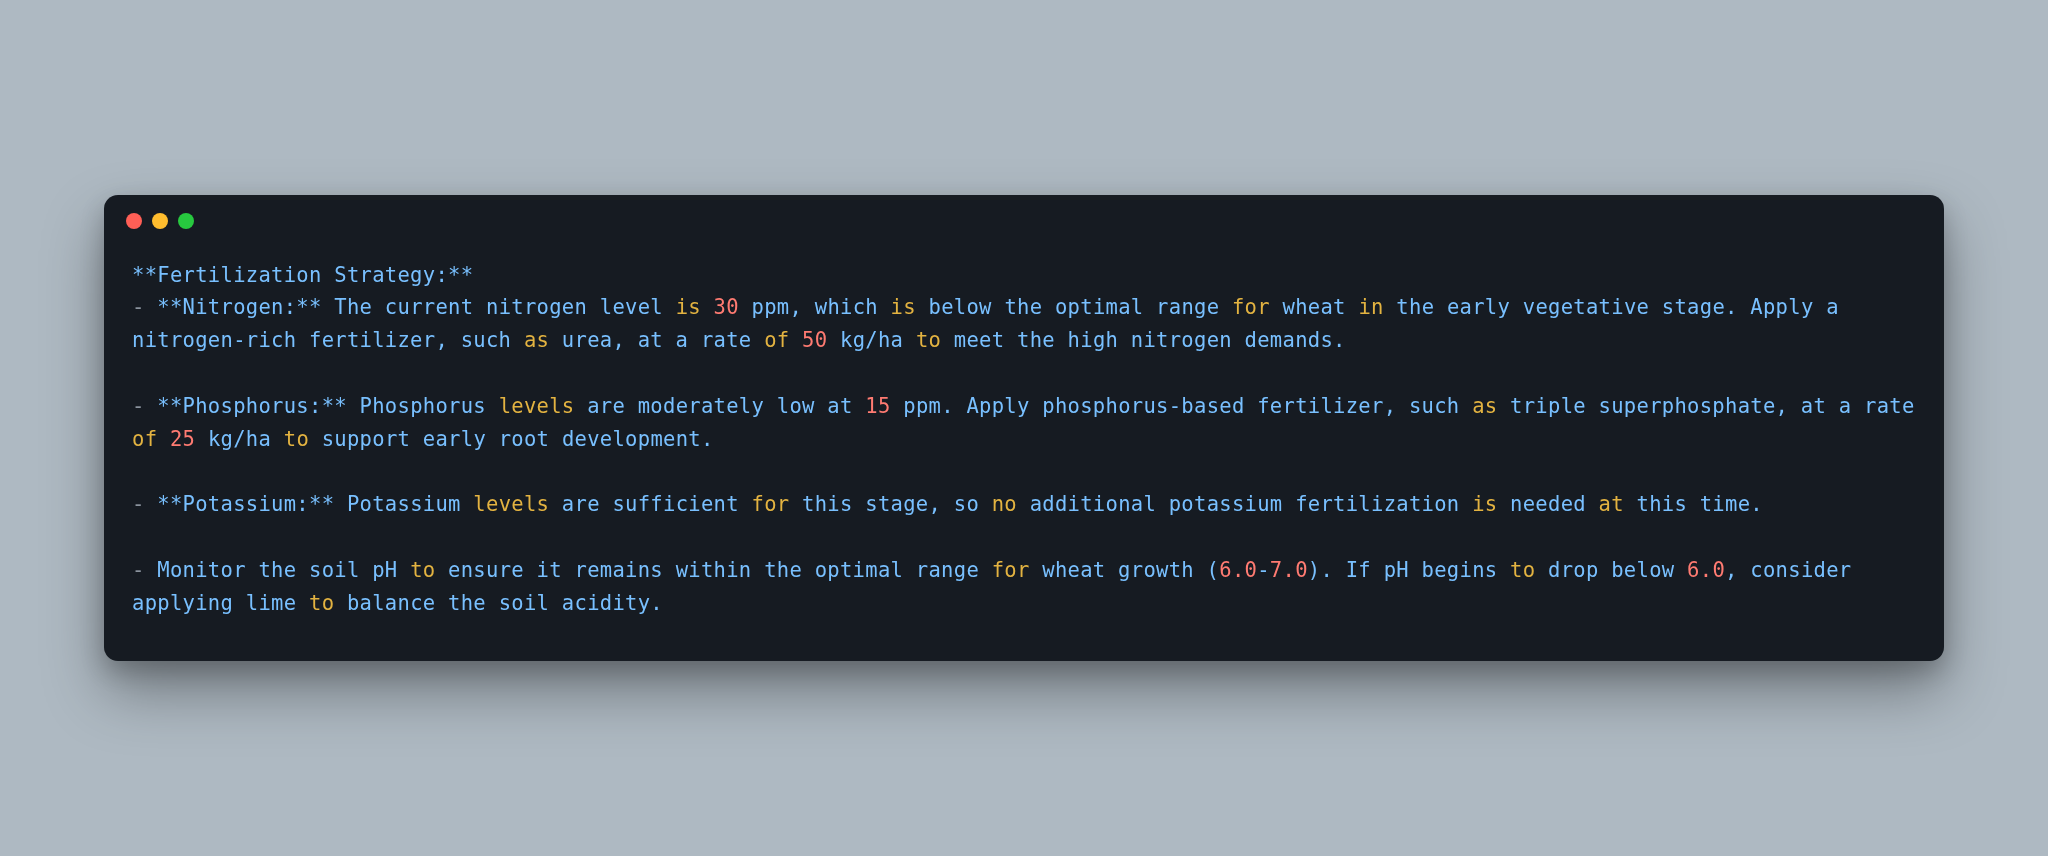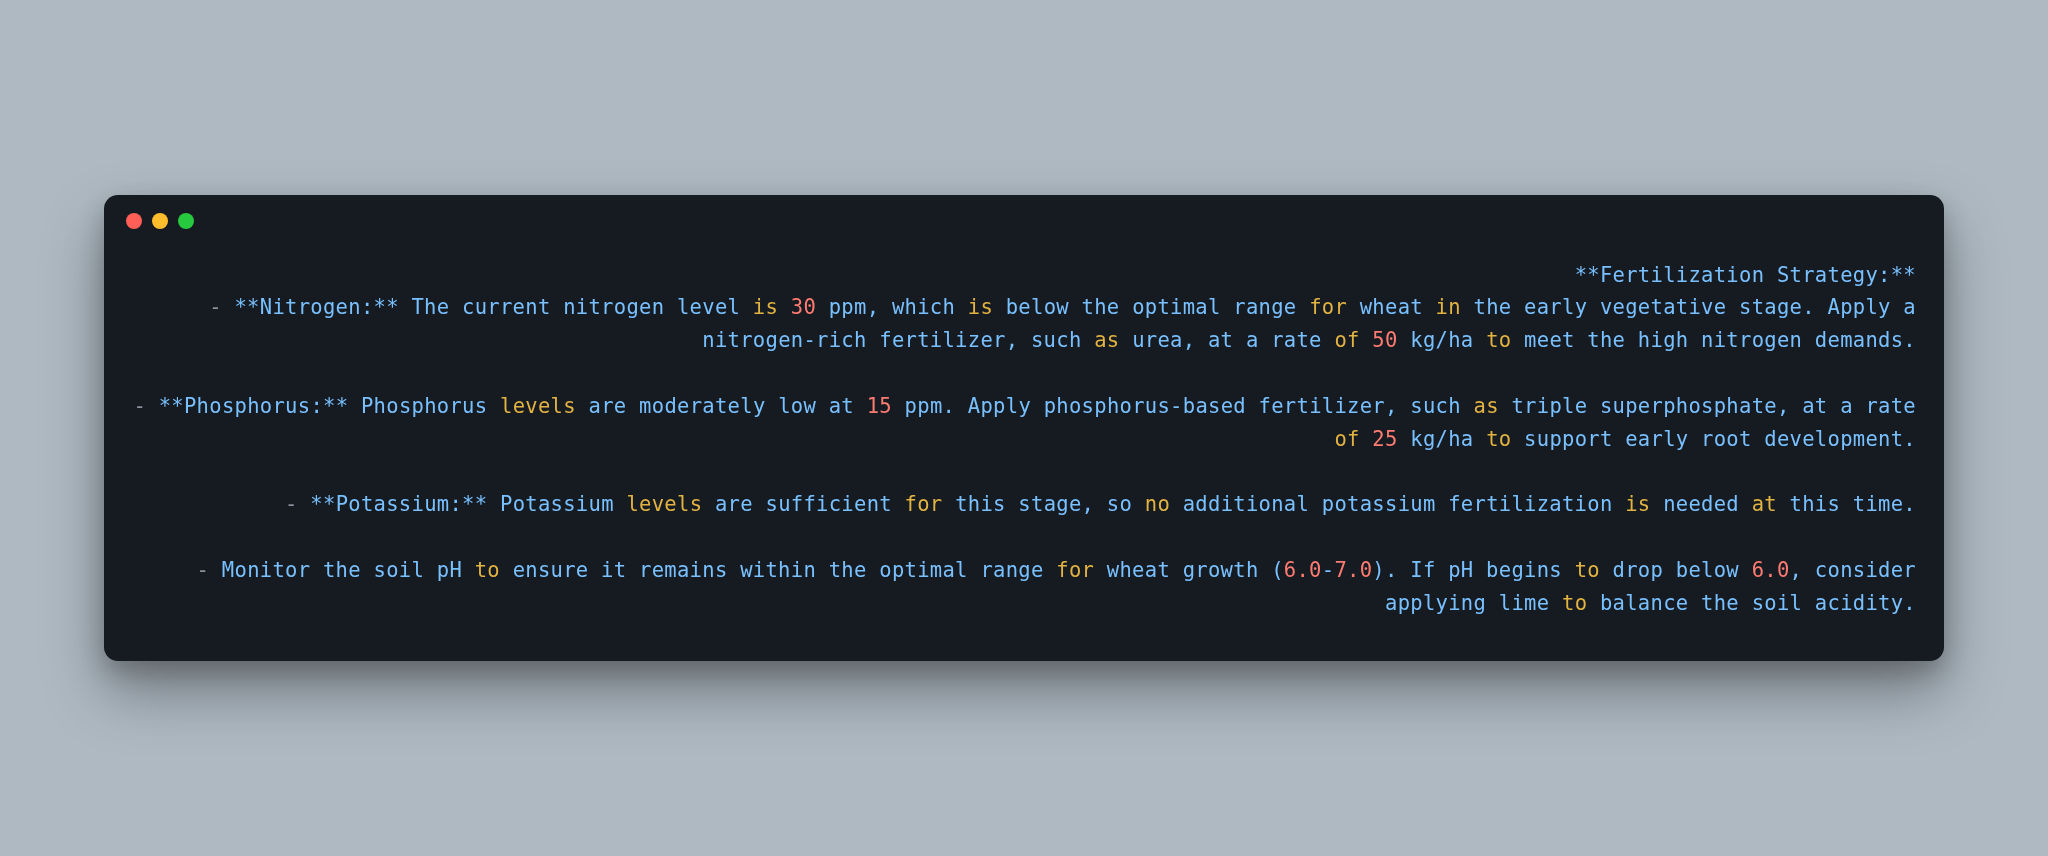--- a/index.html
+++ b/index.html
@@ -38,21 +38,20 @@
     .tl-red { background: #ff5f56; }
     .tl-yellow { background: #ffbd2e; }
     .tl-green { background: #27c93f; }
     .code-content {
       padding: 30px 28px 42px 28px;
       font-size: 20.5px;
       line-height: 1.6;
       white-space: pre-wrap;
       word-wrap: break-word;
       letter-spacing: 0.3px;
-      text-align: right;
     }
     .t-blue { color: #79c0ff; }
     .t-yellow { color: #e3b341; }
     .t-red { color: #ff7b72; }
     .t-gray { color: #8b949e; }
   </style>
 </head>
 <body>
 
 <div class="window">

